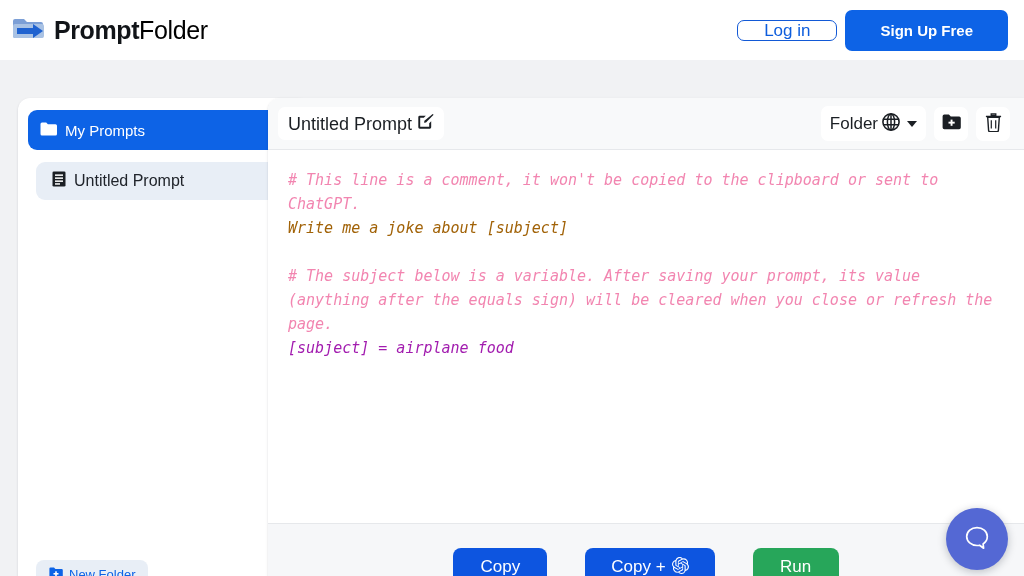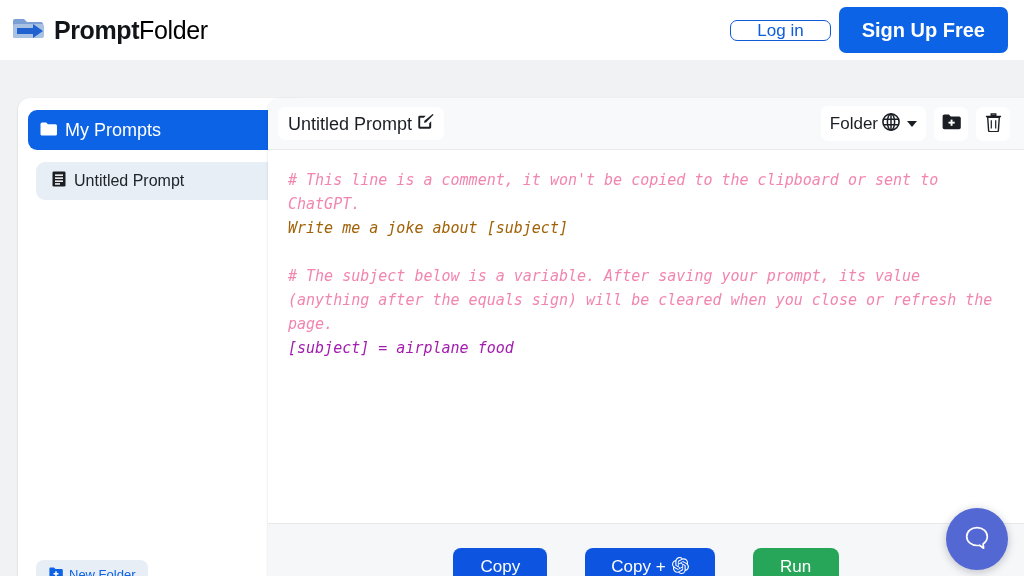--- a/index.html
+++ b/index.html
@@ -72,23 +72,23 @@
     border: 1px solid #1259d6;
     color: #0d5ddd;
     font-size: 17px;
     padding: 1px 26px;
     font-weight: 400;
   }
 
   .btn-signup {
     background: #0d63e6;
     color: #ffffff;
-    font-size: 20px;
+    font-size: 15px;
     font-weight: 700;
-    padding: 12px 22px;
+    padding: 12px 34px;
   }
 
   
   .page {
     position: relative;
     height: 516px;
   }
 
   
   .sidebar {
@@ -107,21 +107,21 @@
   .folder-row {
     margin: 12px 0 0 10px;
     height: 40px;
     background: #0d63e6;
     border-radius: 9px;
     display: flex;
     align-items: center;
     gap: 8px;
     padding: 0 12px;
     color: #ffffff;
-    font-size: 18px;
+    font-size: 15px;
     cursor: pointer;
     width: 272px;
   }
 
   .prompt-row {
     margin: 12px 0 0 18px;
     width: 258px;
     height: 38px;
     background: #e8eef6;
     border-radius: 9px;

